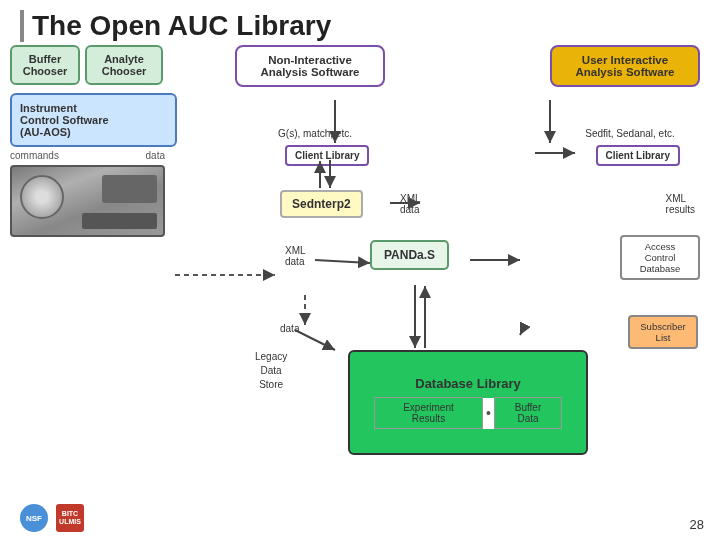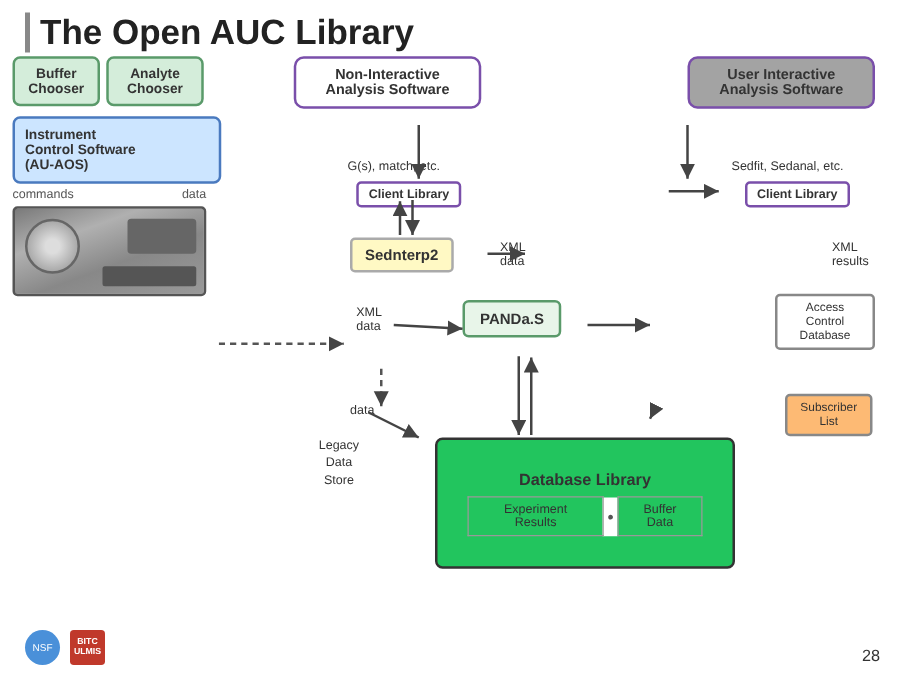--- a/index.html
+++ b/index.html
@@ -61,21 +61,21 @@
       font-weight: bold;
       text-align: center;
       color: #333;
     }
 
     
     .ui-box {
       position: absolute;
       top: 0; right: 20px;
       width: 150px;
-      background: #a3a3a3;
+      background: #eab308;
       border: 2.5px solid #7a4faa;
       border-radius: 8px;
       padding: 7px 10px;
       font-size: 11.5px;
       font-weight: bold;
       text-align: center;
       color: #333;
     }
 
     .g-label {
@@ -273,21 +273,21 @@
 
     .logo-circle {
       width: 28px; height: 28px;
       border-radius: 50%;
       background: #4a90d9;
       display: flex;
       align-items: center;
       justify-content: center;
       font-size: 8px;
       color: #fff;
-      font-weight: normal;
+      font-weight: bold;
     }
 
     .logo-square {
       width: 28px; height: 28px;
       border-radius: 3px;
       background: #c0392b;
       display: flex;
       align-items: center;
       justify-content: center;
       font-size: 7px;

